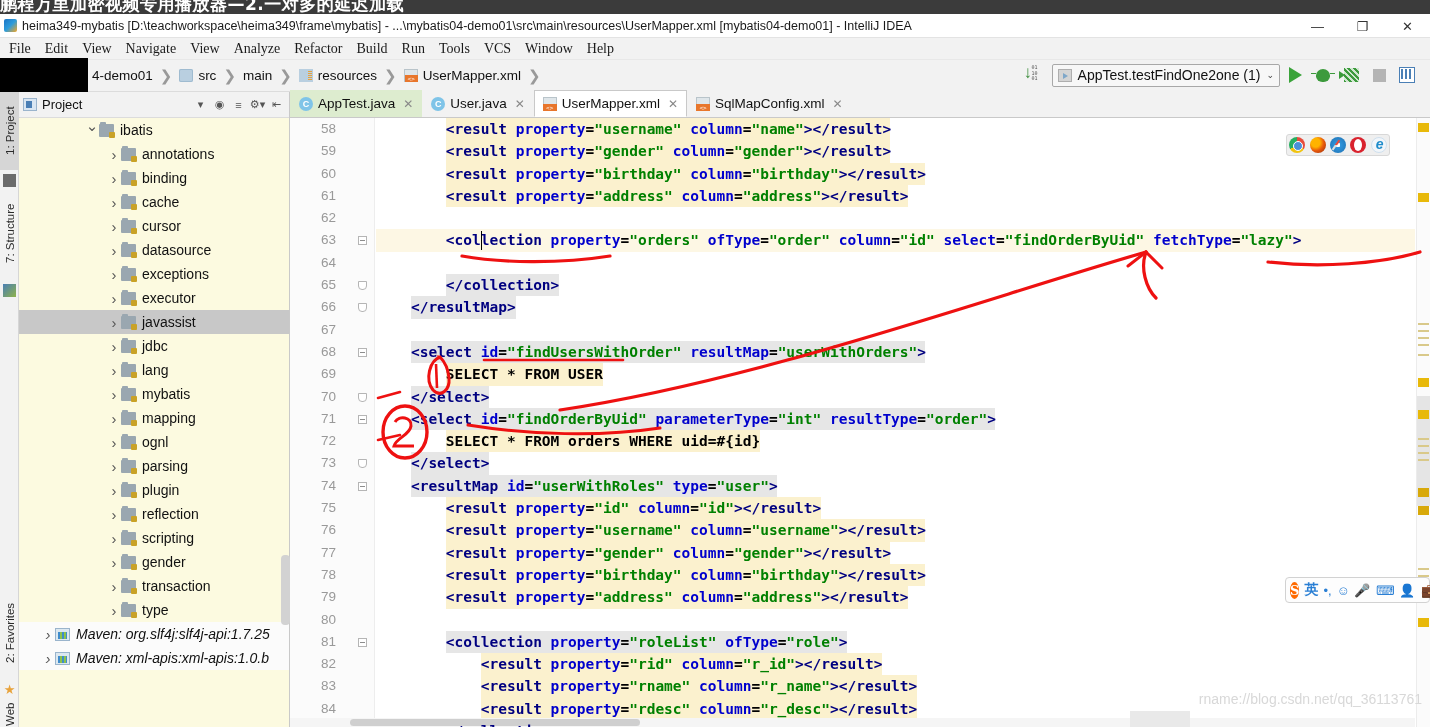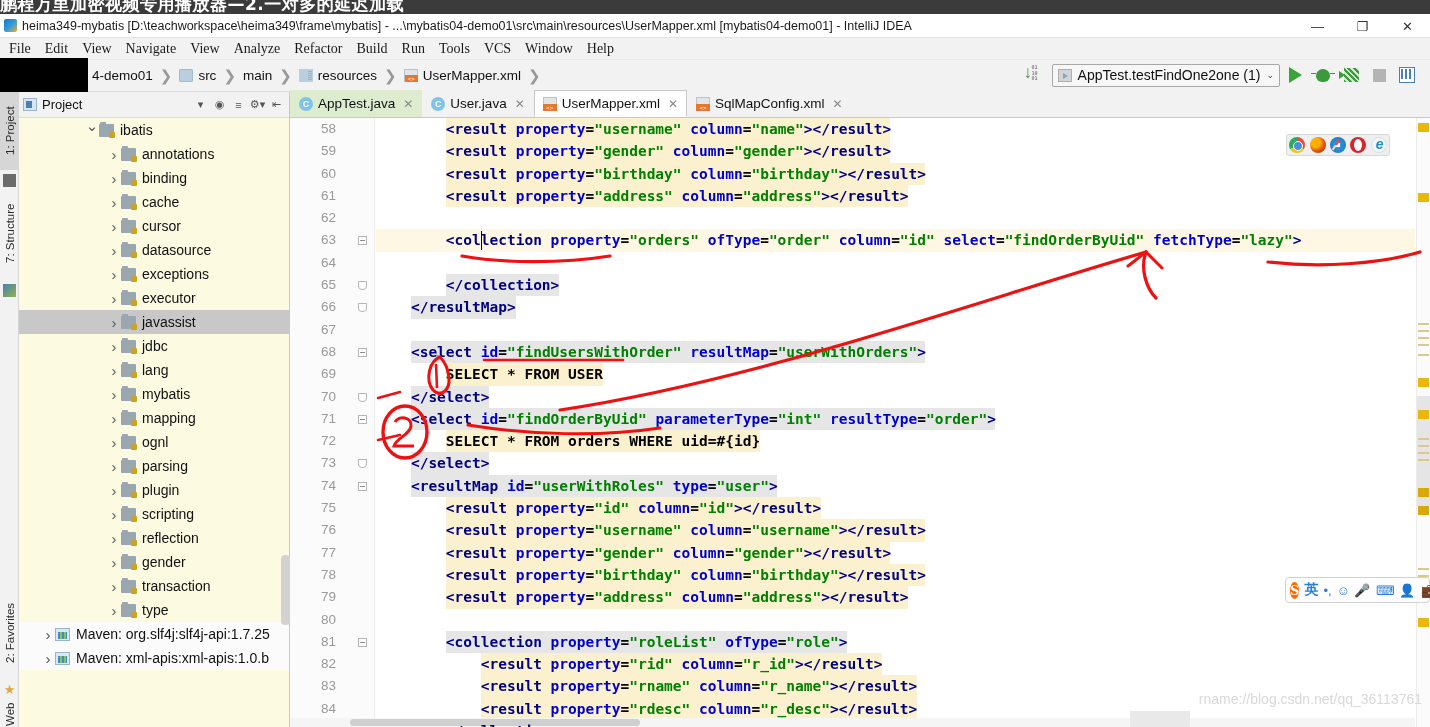--- a/index.html
+++ b/index.html
@@ -121,21 +121,21 @@
            border-bottom:1px solid #dcdcdc; padding:0 4px; }
   .ptool .pico{width:14px;height:13px;margin-right:5px;background:#d9e6f2;border:1px solid #9ab4cc;position:relative;}
   .ptool .pico:after{content:"";position:absolute;left:2px;top:2px;width:6px;height:7px;background:#4a7fb5;}
   .ptool .plabel{font-size:13px;color:#111;flex:1;}
   .ptool .tico{width:17px;height:17px;margin-left:2px;position:relative;color:#555;font-size:11px;
                display:flex;align-items:center;justify-content:center;}
   .ptree { height:609px; background:#fcfae0; position:relative; overflow:hidden; }
   .trow { height:24px; display:flex; align-items:center; font-size:14px; color:#111;
           font-family:"Liberation Sans", sans-serif; white-space:nowrap; }
   .trow.sel { background:#c8c8c8; }
-  .trow.white { background:#fbfbfb; }
+  .trow.white { background:#fbfbfb;font-style:italic; }
   .arrow { width:14px; text-align:center; color:#555; font-size:11px; flex:none; }
   .arrow.down:after{content:"\2304"; position:relative; top:-4px; font-size:15px;}
   .arrow.right:after{content:"\203A"; font-size:15px;}
   .pkgico { width:15px; height:13px; margin-right:6px; flex:none; position:relative;
             background:#9aa7b0; border-radius:1px; }
   .pkgico:after{content:"";position:absolute;right:-1px;bottom:-1px;width:6px;height:6px;
                 background:#c9a227;border-radius:1px;}
   .pkgico:before{content:"";position:absolute;left:1px;top:-2px;width:6px;height:3px;background:#9aa7b0;border-radius:1px 1px 0 0;}
   .mvnico { width:15px;height:13px;margin-right:6px;flex:none;background:#dce8f0;border:1px solid #9ab4cc;position:relative;}
   .mvnico:after{content:"";position:absolute;left:2px;bottom:1px;width:9px;height:7px;
@@ -438,27 +438,27 @@
         <div class="trow">
           <span style="width: 88px; flex: 0 0 auto;"></span>
           <span class="arrow right"></span>
           <span class="pkgico"></span>
           <span>plugin</span>
         </div>
         <div class="trow">
           <span style="width: 88px; flex: 0 0 auto;"></span>
           <span class="arrow right"></span>
           <span class="pkgico"></span>
+          <span>reflection</span>
+        </div>
+        <div class="trow">
+          <span style="width: 88px; flex: 0 0 auto;"></span>
+          <span class="arrow right"></span>
+          <span class="pkgico"></span>
           <span>scripting</span>
-        </div>
-        <div class="trow">
-          <span style="width: 88px; flex: 0 0 auto;"></span>
-          <span class="arrow right"></span>
-          <span class="pkgico"></span>
-          <span>reflection</span>
         </div>
         <div class="trow">
           <span style="width: 88px; flex: 0 0 auto;"></span>
           <span class="arrow right"></span>
           <span class="pkgico"></span>
           <span>gender</span>
         </div>
         <div class="trow">
           <span style="width: 88px; flex: 0 0 auto;"></span>
           <span class="arrow right"></span>

